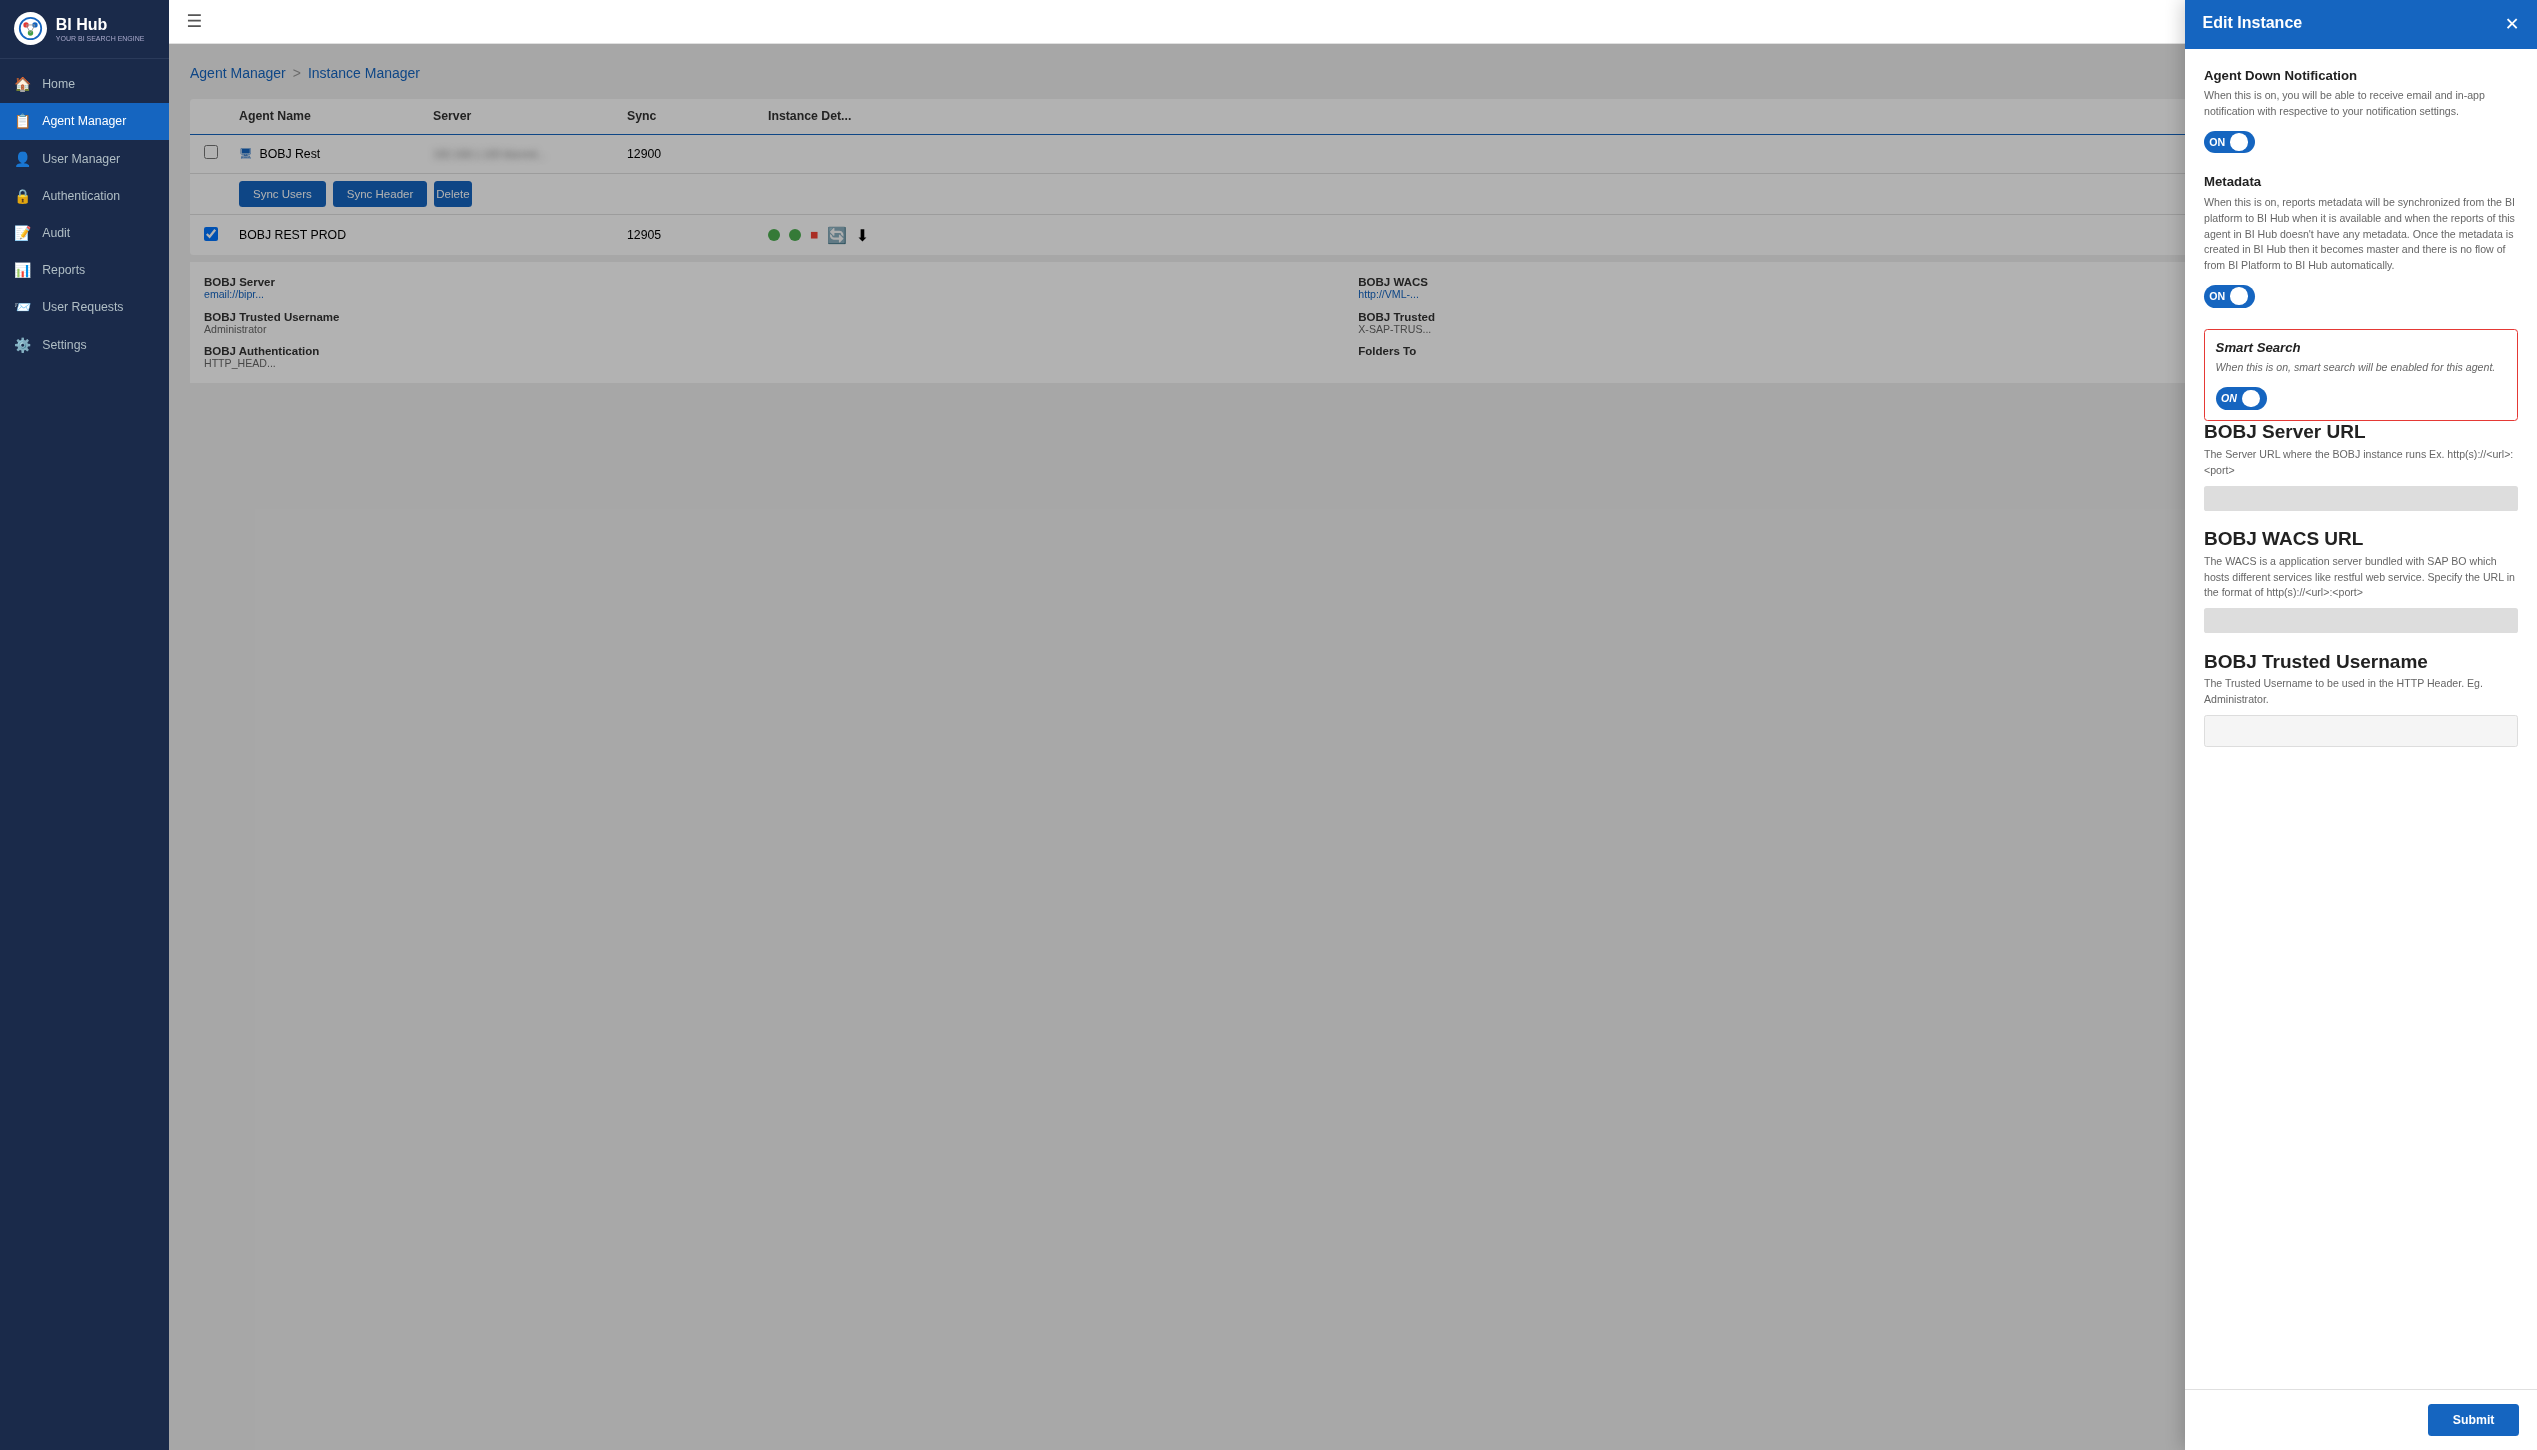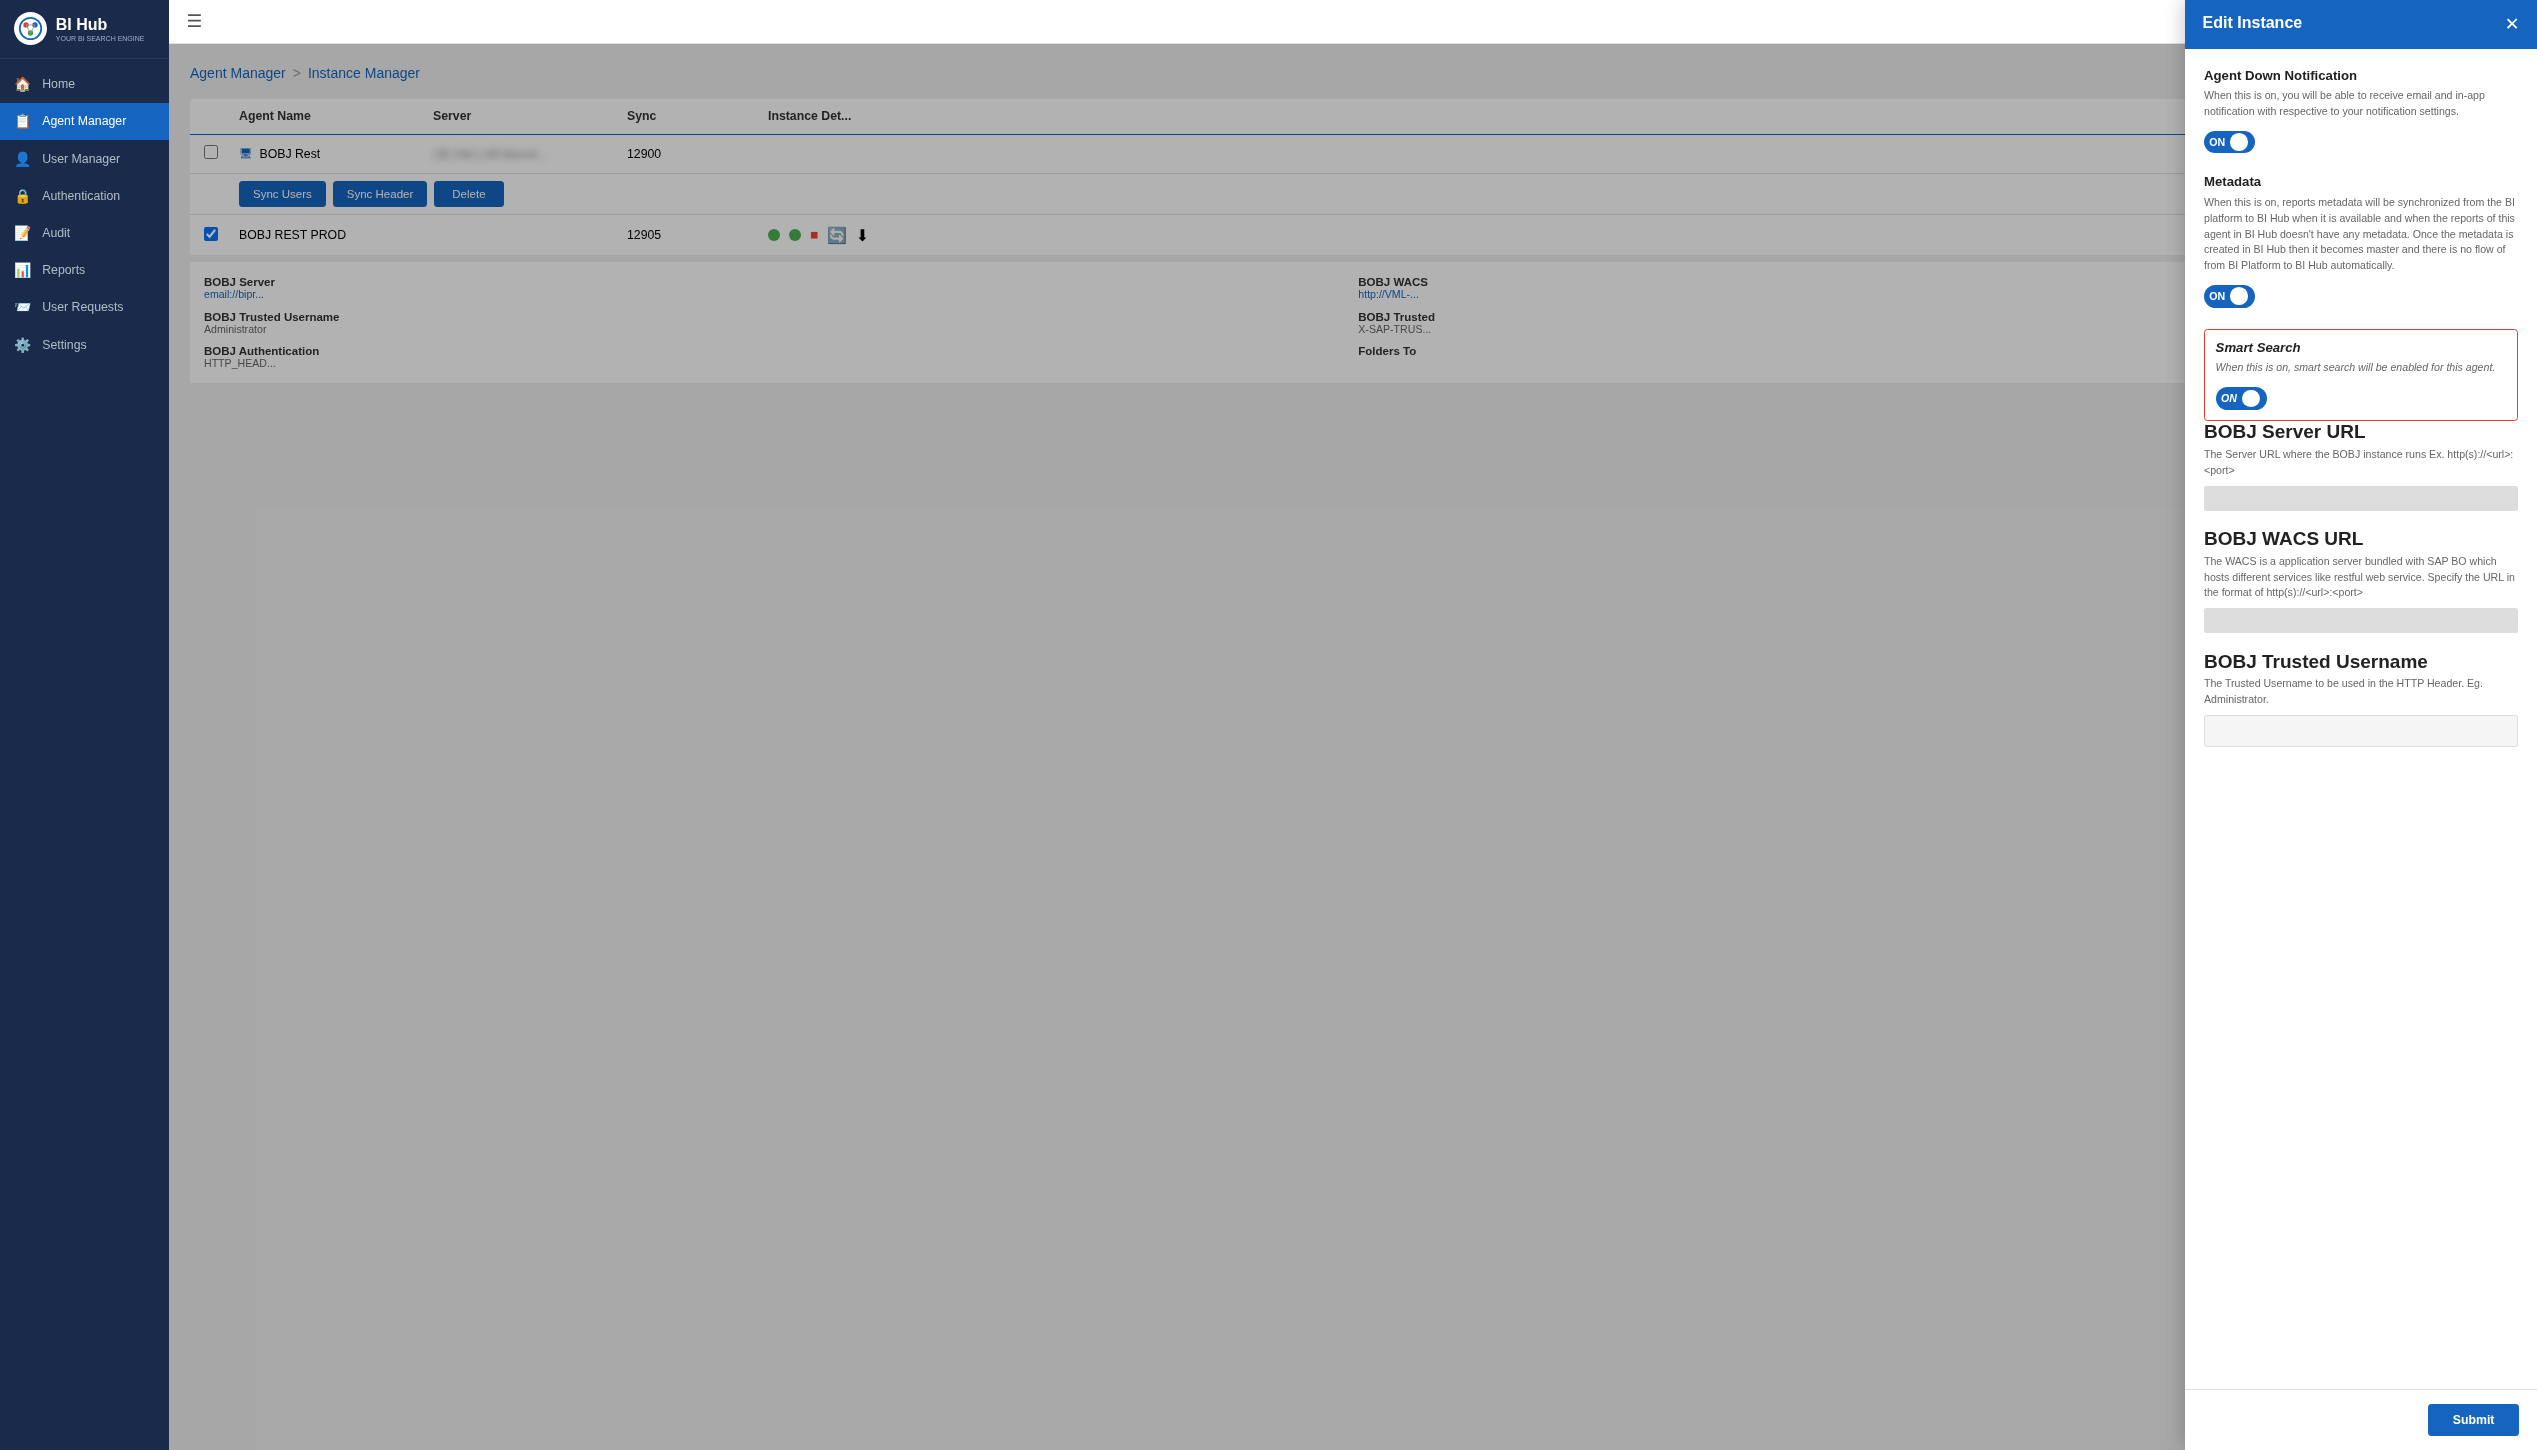--- a/index.html
+++ b/index.html
@@ -105,21 +105,21 @@
       border: none;
       padding: 7px 14px;
       border-radius: 3.5px;
       cursor: pointer;
       font-size: 11.5px;
     }
     .btn-delete {
       background: #1565c0;
       color: #fff;
       border: none;
-      padding: 7px 18px;
+      padding: 7px 2px;
       border-radius: 3.5px;
       cursor: pointer;
       font-size: 11.5px;
     }
 
     .status-dot {
       width: 12.3px; height: 12.3px;
       border-radius: 50%;
       display: inline-block;
     }

